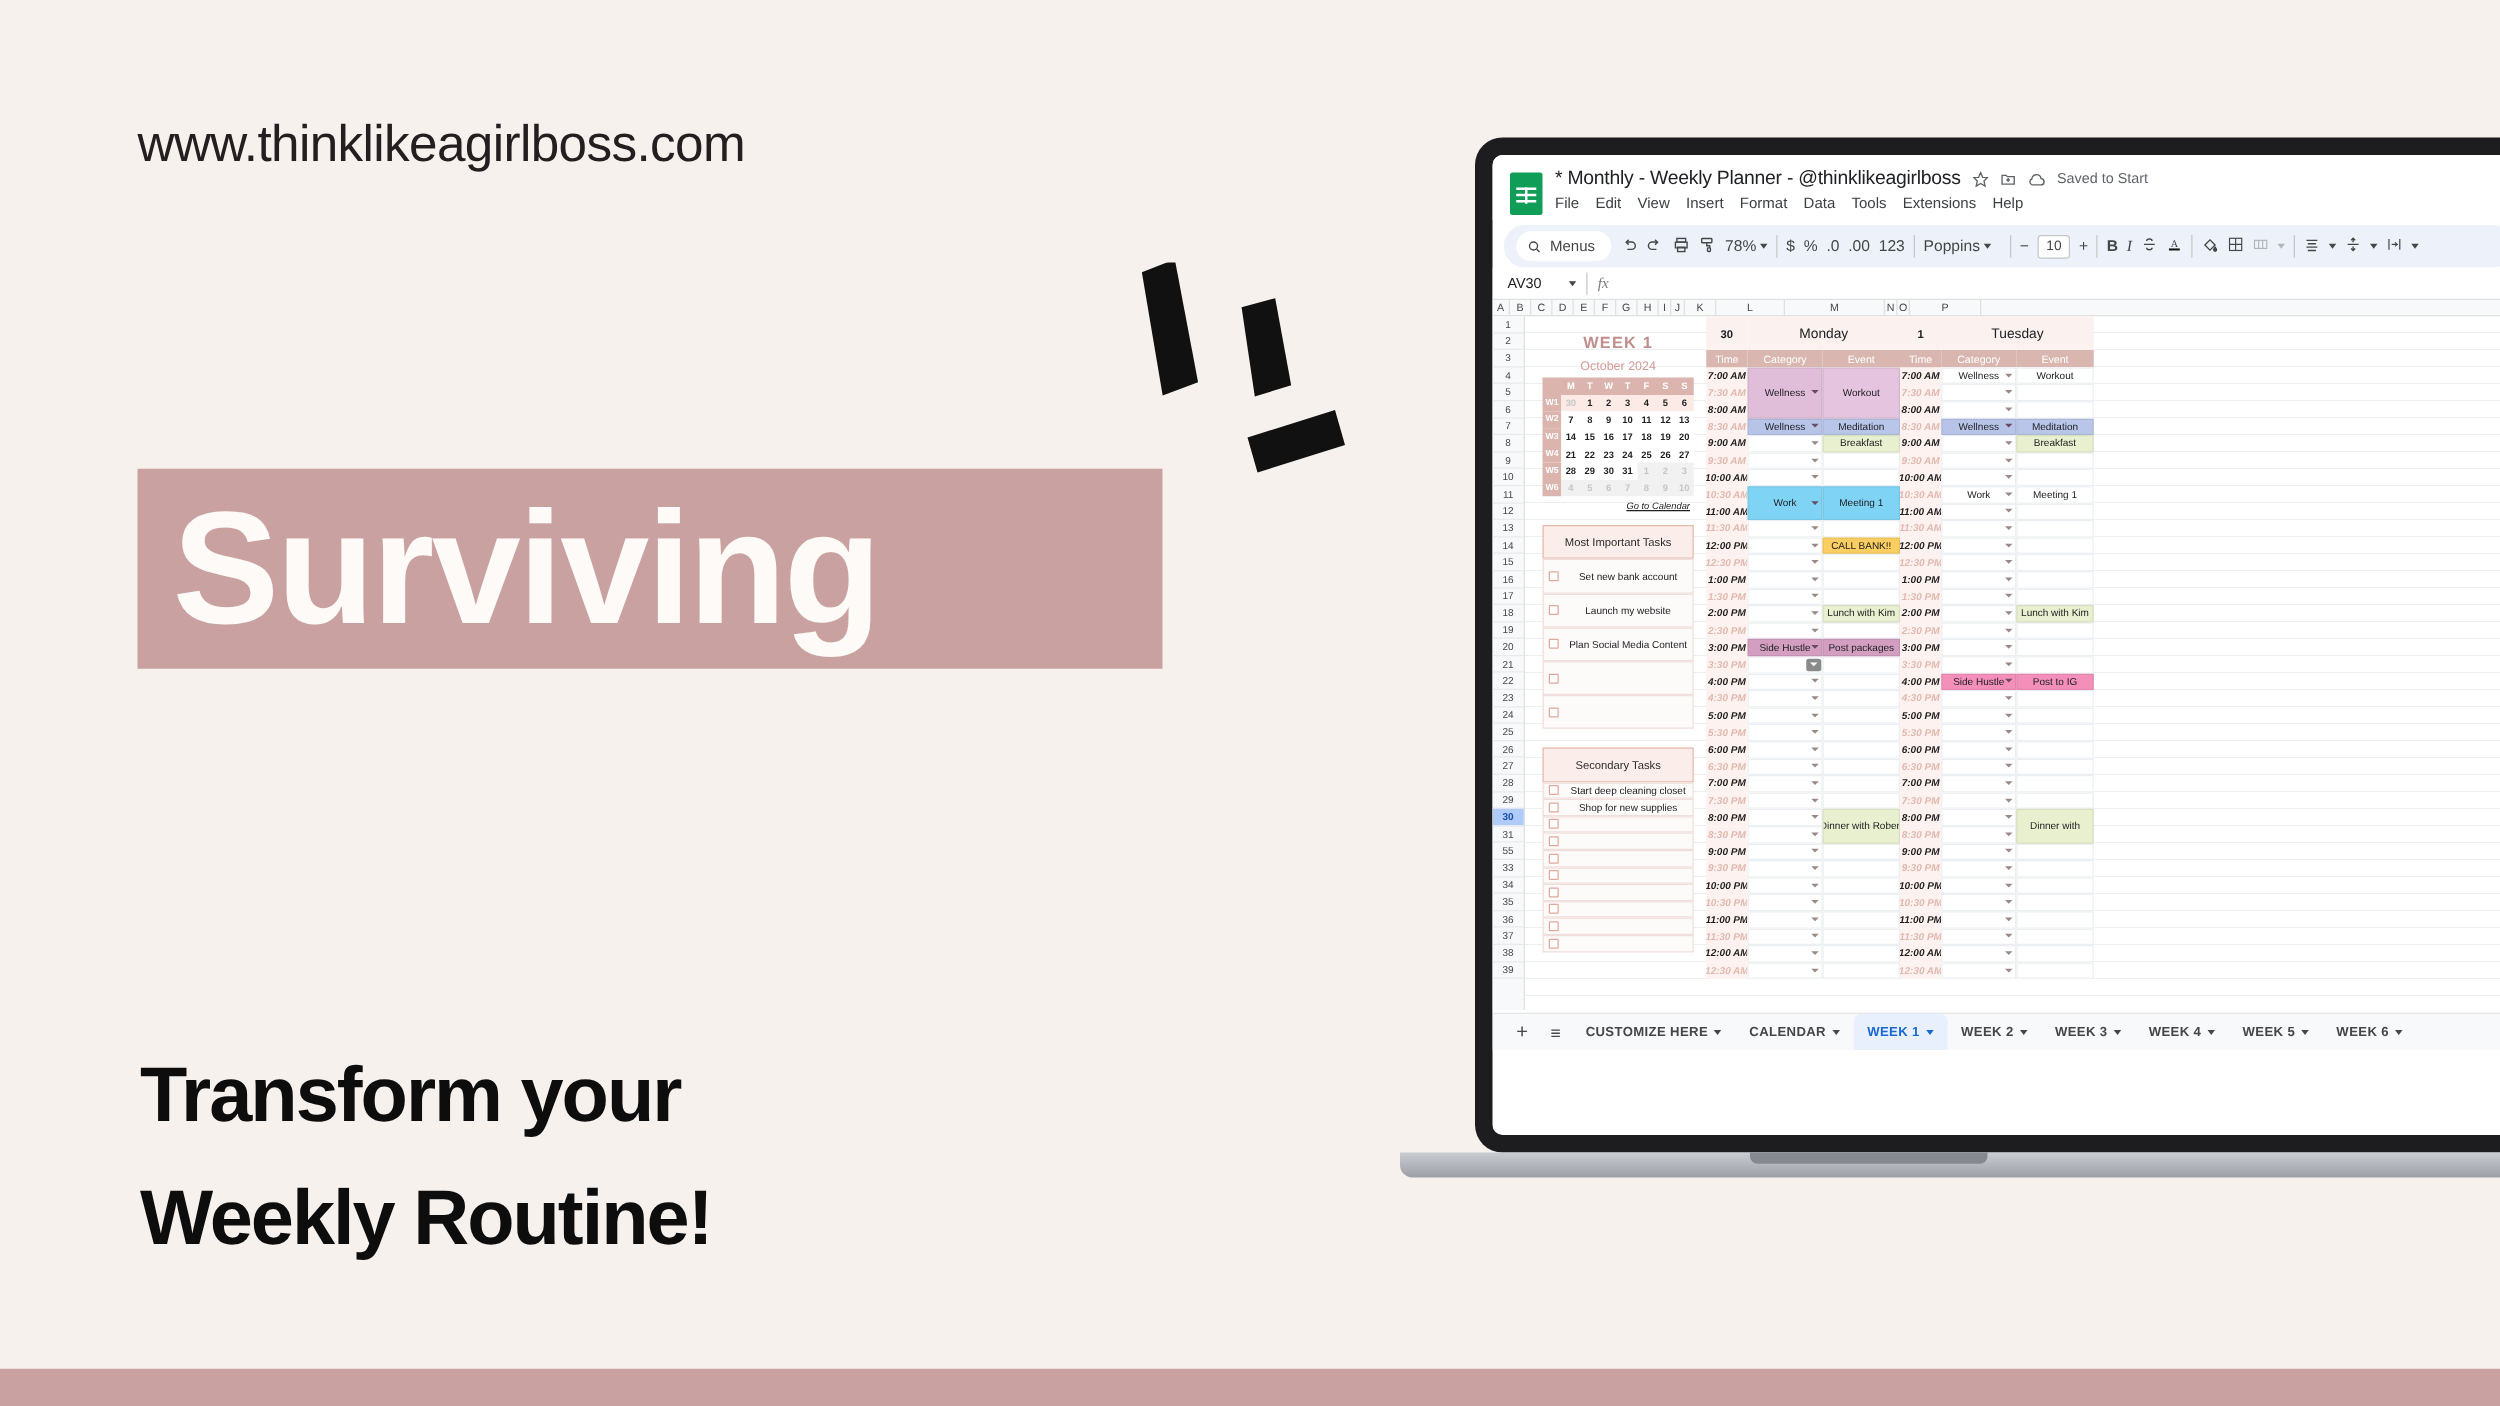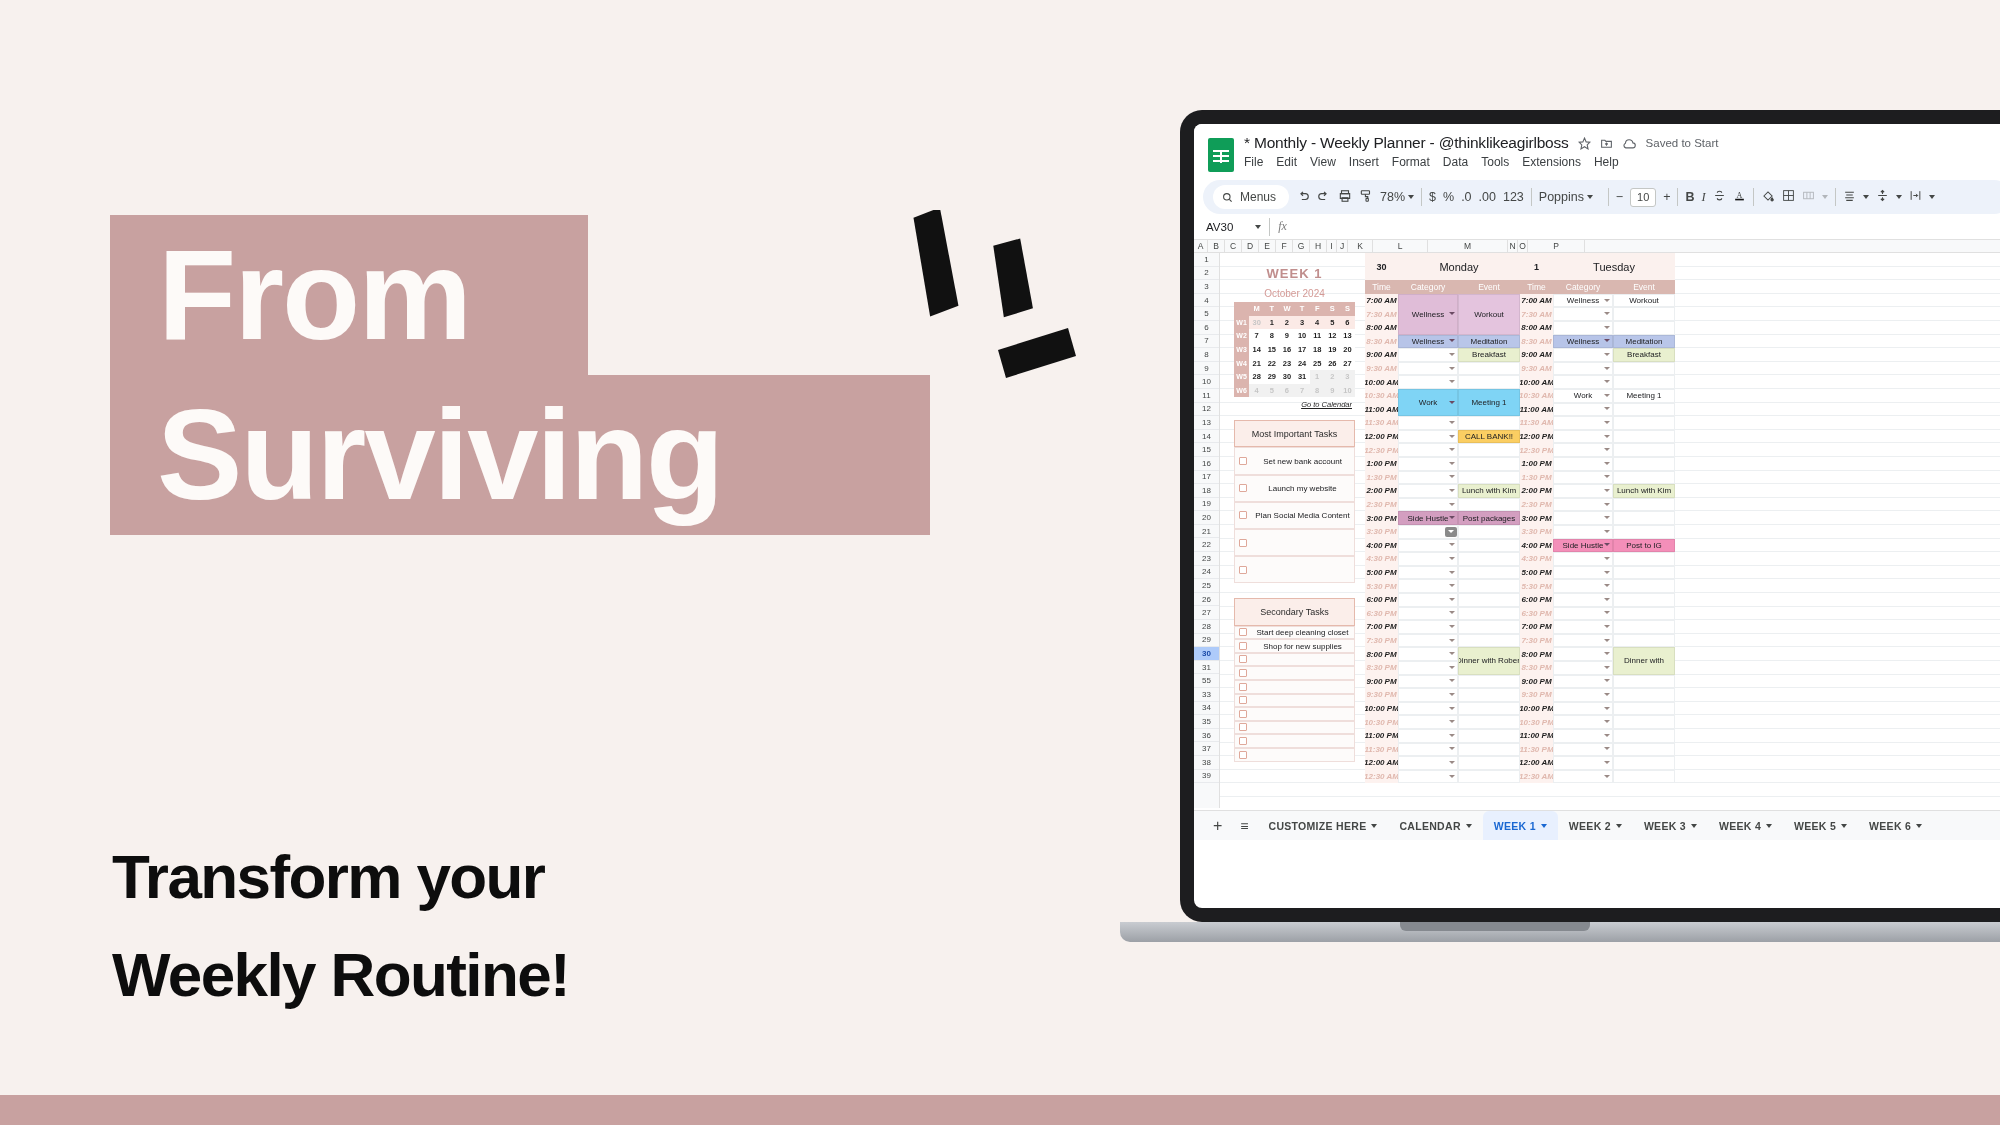--- a/index.html
+++ b/index.html
@@ -23,21 +23,21 @@
     position: absolute; background: #c8a1a0; display: flex;
     align-items: center;
   }
   .hl-band span {
     color: #fdfaf8; font-weight: 700; letter-spacing: -2px;
     line-height: 1; white-space: nowrap;
   }
   #band1 { left: 110px; top: 215px;  width: 478px; height: 160px; }
   #band1 span { font-size: 128px; padding-left: 48px; }
   #band2 { left: 110px; top: 375px;  width: 820px; height: 160px; }
-  #band2 span { font-size: 128px; padding-left: 47px; }
+  #band2 span { font-size: 128px; padding-left: 28px; }
   #band3 { left: 110px; top: 568px;  width: 925px; height: 165px; }
   #band3 span { font-size: 128px; padding-left: 48px; }
 
   #sub1, #sub2 {
     position: absolute; left: 112px;
     font-size: 62px; font-weight: 700; color: #0d0d0d;
     letter-spacing: -1.6px; white-space: nowrap; line-height: 1;
   }
   #sub1 { top: 846px; }
   #sub2 { top: 944px; }
@@ -163,24 +163,22 @@
     display:flex;align-items:center;gap:5px; padding:0 11px; height:100%;
     font-weight:700; letter-spacing:0.3px; white-space:nowrap;
   }
   .tab.active { background:#e8f0fe; color:#1967d2; border-radius:6px 6px 0 0; }
 </style>
 </head>
 <body>
 
 <div id="promo">
 
-
-  <div class="hl-band" id="band1">
-    <span>From</span>
-  </div>
+  <div id="site-url">www.thinklikeagirlboss.com</div>
+
   <div class="hl-band" id="band2">
     <span>Surviving</span>
   </div>
 
   <div id="sub2">Weekly Routine!</div>
   <div id="sub1">Transform your</div>
 
   <svg id="doodle" viewBox="0 0 200 190">
     <g fill="#111">
       <path d="M34 4 L62 0 L58 100 L28 104 Z" transform="rotate(-13 45 52)"></path>

